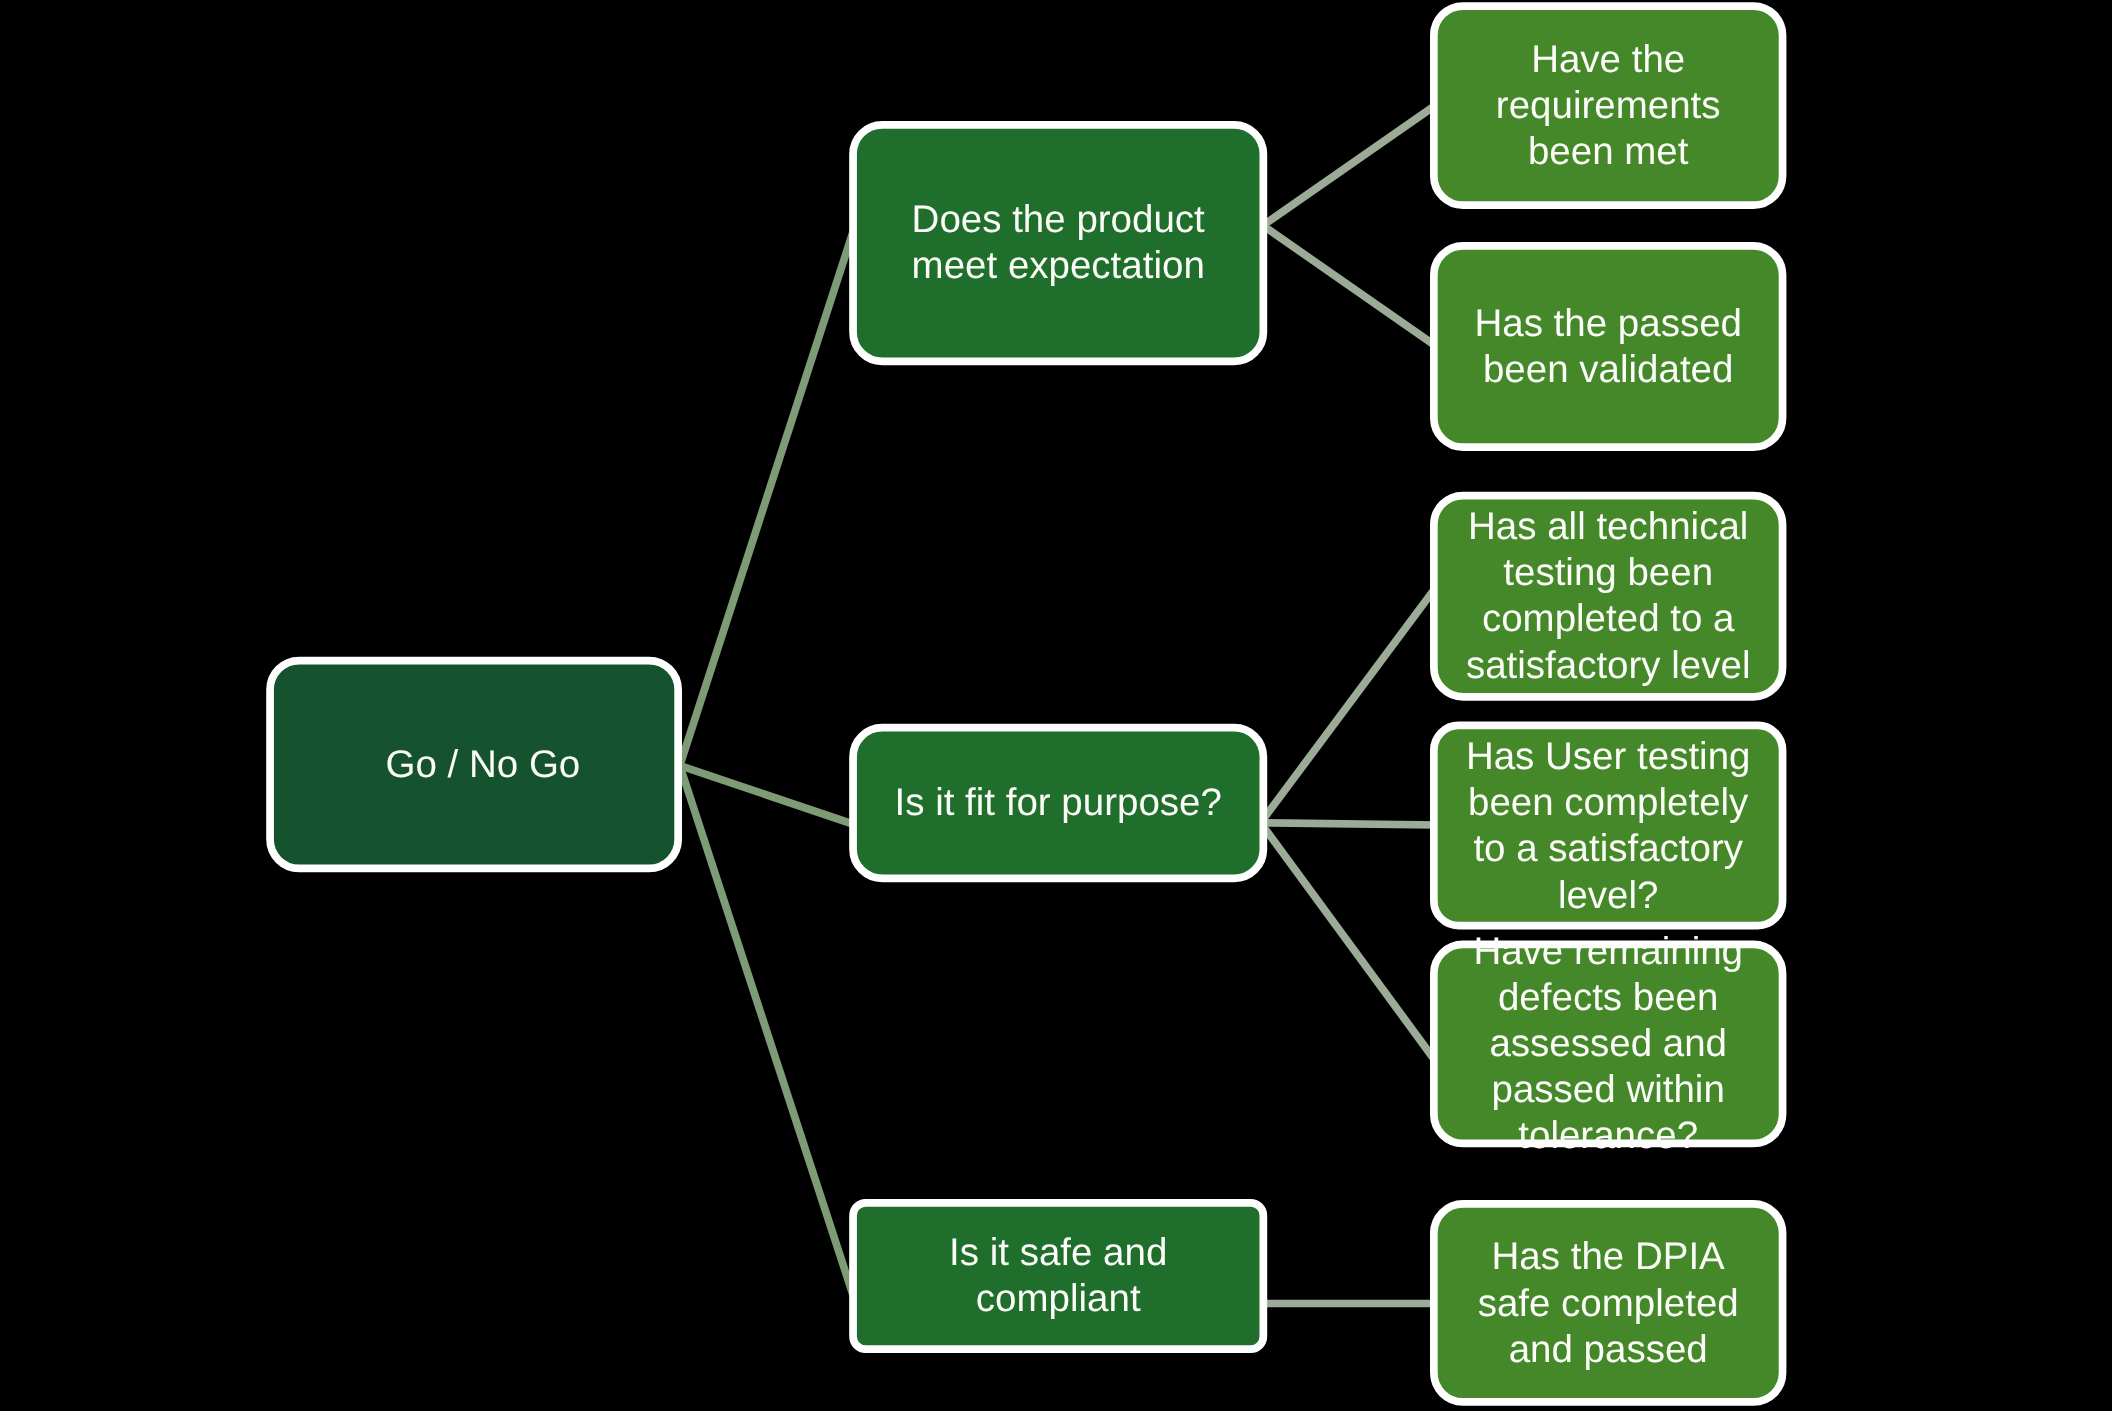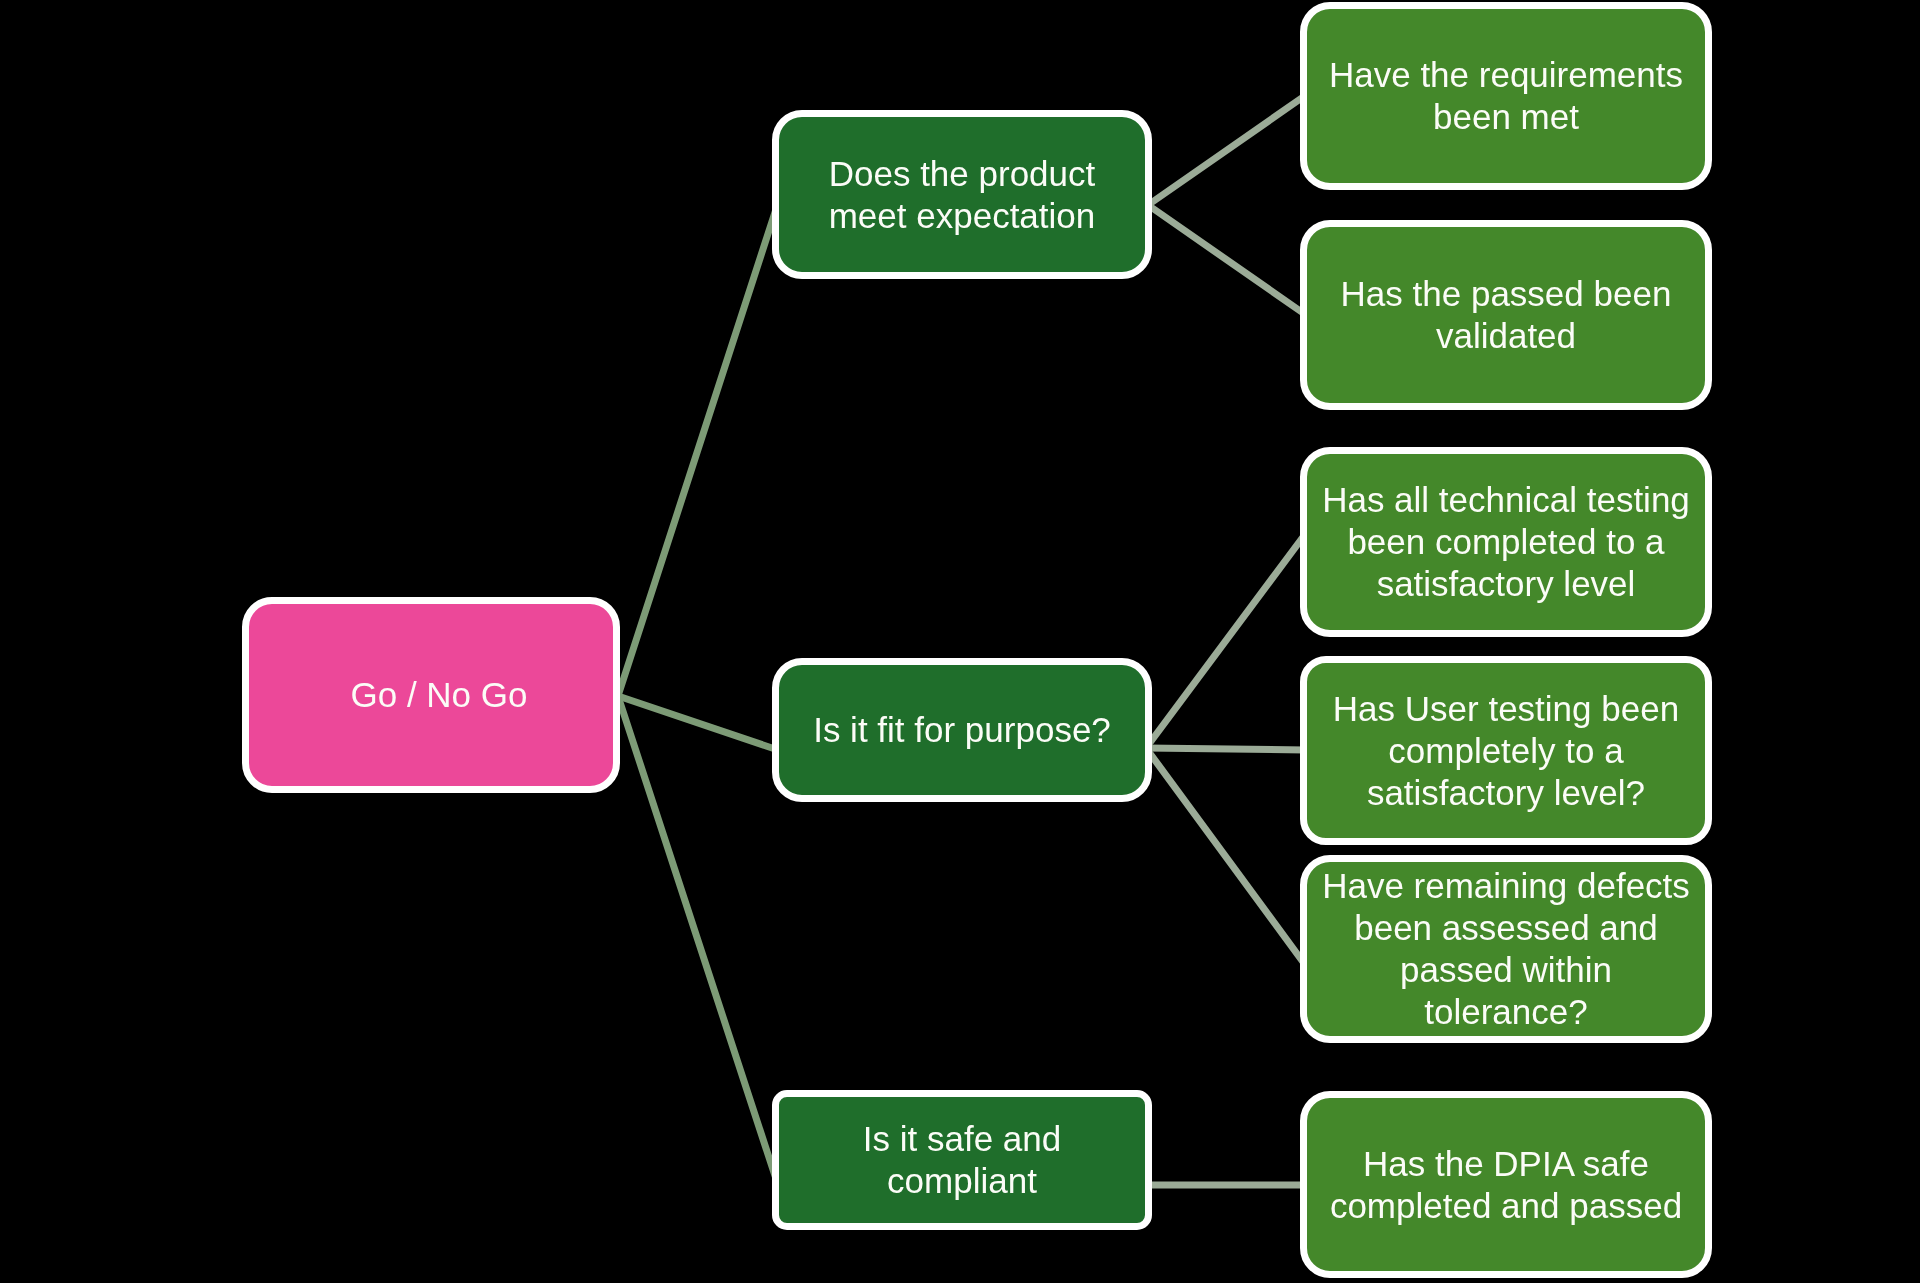--- a/index.html
+++ b/index.html
@@ -35,28 +35,28 @@
     font-size: 35px;
     line-height: 1.2;
     padding: 6px 13px;
   }
   .node span {
     display: block;
     width: 100%;
   }
   .root-node {
     left: 242px; top: 597px; width: 378px; height: 196px;
-    background: #ec4899;
+    background: #14532d;
     padding-left: 29px;
   }
   .branch-node { background: #1f6e2b; left: 772px; width: 380px; }
-  #branch-0 { top: 110px;  height: 169px; align-items: center; }
+  #branch-0 { top: 110px;  height: 222px; align-items: center; }
   #branch-1 { top: 658px;  height: 144px; }
   #branch-2 { top: 1090px; height: 140px; border-radius: 15px; }
-  .leaf-node { background: #44882a; left: 1300px; width: 412px; }
+  .leaf-node { background: #44882a; left: 1300px; width: 324px; }
   #leaf-0-0 { top: 2px;    height: 188px; }
   #leaf-0-1 { top: 220px;  height: 190px; }
   #leaf-1-0 { top: 437px;  height: 190px; margin-top: 10px; }
   #leaf-1-1 { top: 656px;  height: 189px; border-radius: 26px; }
   #leaf-1-2 { top: 855px;  height: 188px; }
   #leaf-2-0 { top: 1091px; height: 187px; }
 </style>
 </head>
 <body>
 

